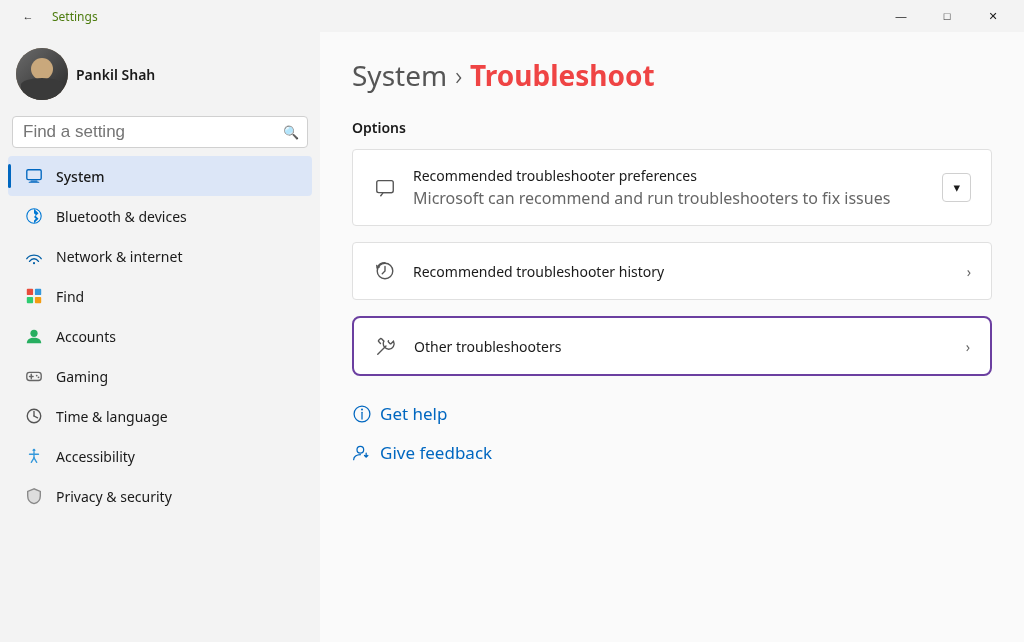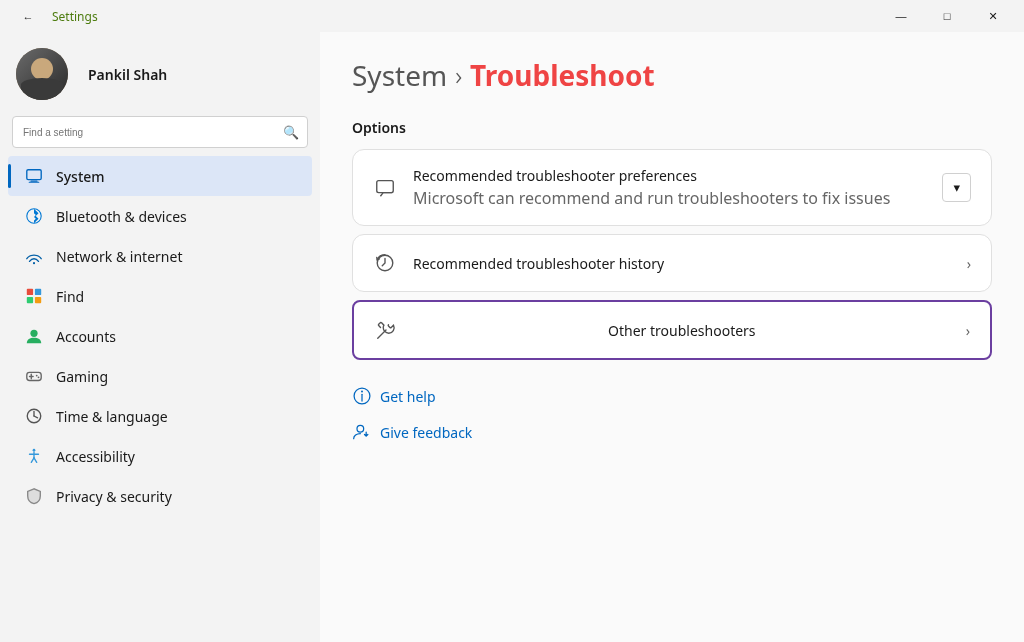--- a/index.html
+++ b/index.html
@@ -63,21 +63,21 @@
       background: #f3f3f3;
       display: flex;
       flex-direction: column;
       padding-bottom: 8px;
       overflow-y: auto;
     }
 
     .user-profile {
       display: flex;
       align-items: center;
-      gap: 20px;
+      gap: 8px;
       padding: 16px 20px 16px 16px;
     }
     .avatar {
       width: 52px;
       height: 52px;
       border-radius: 50%;
       background: #8b7355;
       overflow: hidden;
       flex-shrink: 0;
       display: flex;
@@ -124,21 +124,21 @@
       margin: 0 12px 8px 12px;
       position: relative;
     }
     .search-input {
       width: 100%;
       height: 32px;
       border: 1px solid #d0d0d0;
       border-radius: 4px;
       padding: 0 32px 0 10px;
       background: #fff;
-      font-size: 10px;
+      font-size: 17px;
       color: #555;
       outline: none;
     }
     .search-icon-wrap {
       position: absolute;
       right: 8px;
       top: 50%;
       transform: translateY(-50%);
       color: #555;
       font-size: 13px;
@@ -213,22 +213,22 @@
 
     .section-label {
       font-size: 14px;
       font-weight: 600;
       color: #1a1a1a;
       margin-bottom: 12px;
     }
 
     .card {
       background: #fff;
-      border-radius: 12px;
-      margin-bottom: 8px;
+      border-radius: 4px;
+      margin-bottom: 16px;
       border: 1px solid #e0e0e0;
     }
 
     .card-item {
       display: flex;
       align-items: center;
       padding: 16px 20px;
       cursor: pointer;
       gap: 16px;
     }
@@ -271,36 +271,35 @@
     .chevron-right {
       color: #666;
       font-size: 14px;
     }
 
     .highlighted-card {
       border: 2px solid #6b3fa0;
       border-radius: 8px;
       background: #fff;
       margin-bottom: 8px;
-      text-align: center;
     }
 
     .links-section {
       margin-top: 20px;
       display: flex;
       flex-direction: column;
       gap: 4px;
     }
     .link-item {
       display: flex;
       align-items: center;
       gap: 8px;
       padding: 6px 0;
       cursor: pointer;
-      font-size: 14px;
+      font-size: 17px;
       color: #0067c0;
     }
     .link-icon {
       width: 20px;
       height: 20px;
       display: flex;
       align-items: center;
       justify-content: center;
       flex-shrink: 0;
     }

